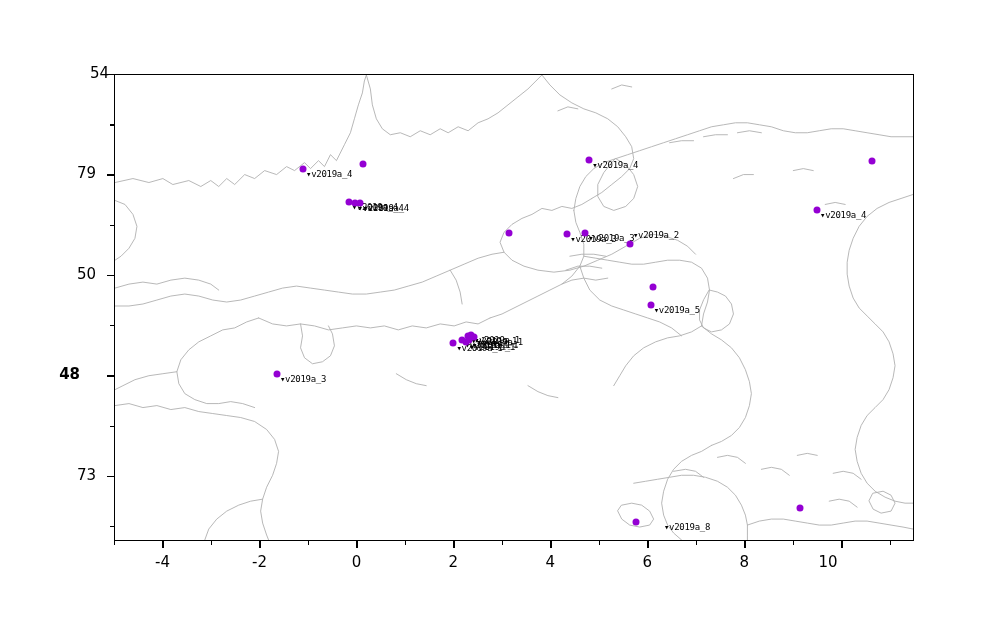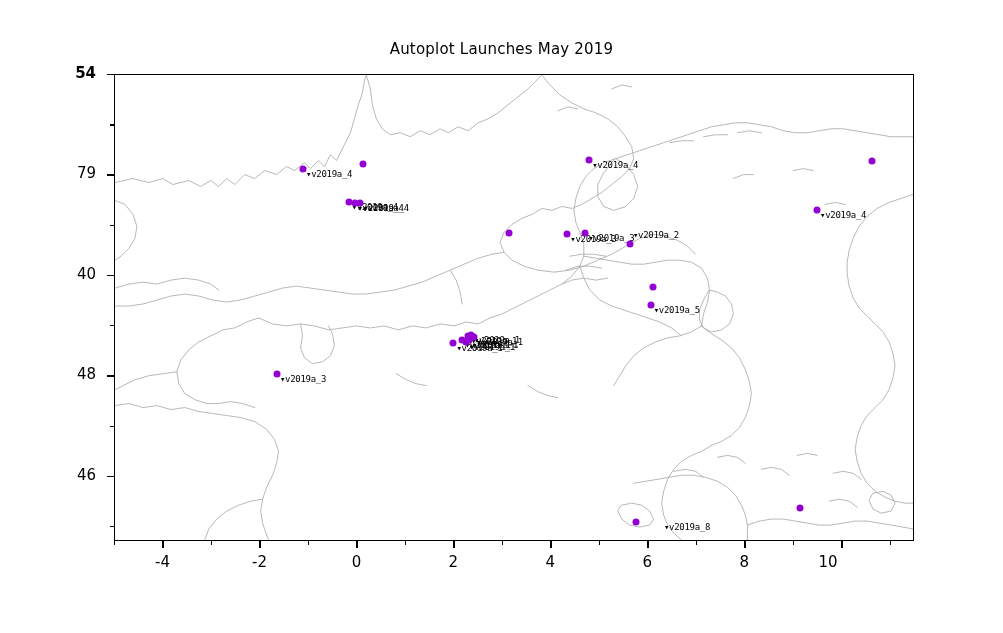--- a/index.html
+++ b/index.html
@@ -93,21 +93,20 @@
     color: #000000;
     text-align: right;
     font-family: "DejaVu Sans", sans-serif;
   }
 </style>
 </head>
 <body>
 
 <div id="page">
 
-  <div id="plot-title">Autoplot Launches May 2019</div>
 
   <div id="axes">
 
     <svg id="map-layer" viewBox="0 0 800 467" preserveAspectRatio="none" xmlns="http://www.w3.org/2000/svg">
       <g fill="none" stroke="#b0b0b0" stroke-width="0.9" stroke-linejoin="round" stroke-linecap="round">
 
         <path d="M0 108 L18 104 L34 108 L48 104 L58 110 L74 106 L86 112 L96 106 L104 112
                  L112 104 L120 110 L130 100 L140 104 L150 96 L162 100 L172 92 L180 96
                  L190 88 L196 94 L204 86 L210 92 L216 80 L222 86 L230 70 L236 58
                  L240 44 L244 30 L248 18 L250 6 L252 0"></path>
@@ -284,29 +283,29 @@
       <div class="tick-x" style="left: 114px; top: 541px; height: 4px;"></div>
       <div class="tick-x" style="left: 210.97px; top: 541px; height: 4px;"></div>
       <div class="tick-x" style="left: 307.939px; top: 541px; height: 4px;"></div>
       <div class="tick-x" style="left: 404.909px; top: 541px; height: 4px;"></div>
       <div class="tick-x" style="left: 501.879px; top: 541px; height: 4px;"></div>
       <div class="tick-x" style="left: 598.848px; top: 541px; height: 4px;"></div>
       <div class="tick-x" style="left: 695.818px; top: 541px; height: 4px;"></div>
       <div class="tick-x" style="left: 792.788px; top: 541px; height: 4px;"></div>
       <div class="tick-x" style="left: 889.758px; top: 541px; height: 4px;"></div>
       <div class="tick-y" style="left: 107px; top: 475.72px; width: 7px;"></div>
-      <div class="ticklabel-y" style="left: 34px; top: 465.72px; width: 62px;">46</div>
+      <div class="ticklabel-y" style="left: 34px; top: 465.72px; width: 62px;">73</div>
       <div class="tick-y" style="left: 107px; top: 375.29px; width: 7px;"></div>
-      <div class="ticklabel-y" style="left: 34px; top: 365.29px; width: 62px;">48</div>
+      <div class="ticklabel-y" style="left: 18px; top: 365.29px; width: 62px; font-weight: bold;">48</div>
       <div class="tick-y" style="left: 107px; top: 274.86px; width: 7px;"></div>
-      <div class="ticklabel-y" style="left: 34px; top: 264.86px; width: 62px;">40</div>
+      <div class="ticklabel-y" style="left: 34px; top: 264.86px; width: 62px;">50</div>
       <div class="tick-y" style="left: 107px; top: 174.43px; width: 7px;"></div>
       <div class="ticklabel-y" style="left: 34px; top: 164.43px; width: 62px;">79</div>
       <div class="tick-y" style="left: 107px; top: 74px; width: 7px;"></div>
-      <div class="ticklabel-y" style="left: 34px; top: 64px; width: 62px; font-weight: bold;">54</div>
+      <div class="ticklabel-y" style="left: 47px; top: 64px; width: 62px;">54</div>
       <div class="tick-y" style="left: 110px; top: 525.935px; width: 4px;"></div>
       <div class="tick-y" style="left: 110px; top: 425.505px; width: 4px;"></div>
       <div class="tick-y" style="left: 110px; top: 325.075px; width: 4px;"></div>
       <div class="tick-y" style="left: 110px; top: 224.645px; width: 4px;"></div>
       <div class="tick-y" style="left: 110px; top: 124.215px; width: 4px;"></div>
     </div>
 
 </div>
 
 </body></html>

